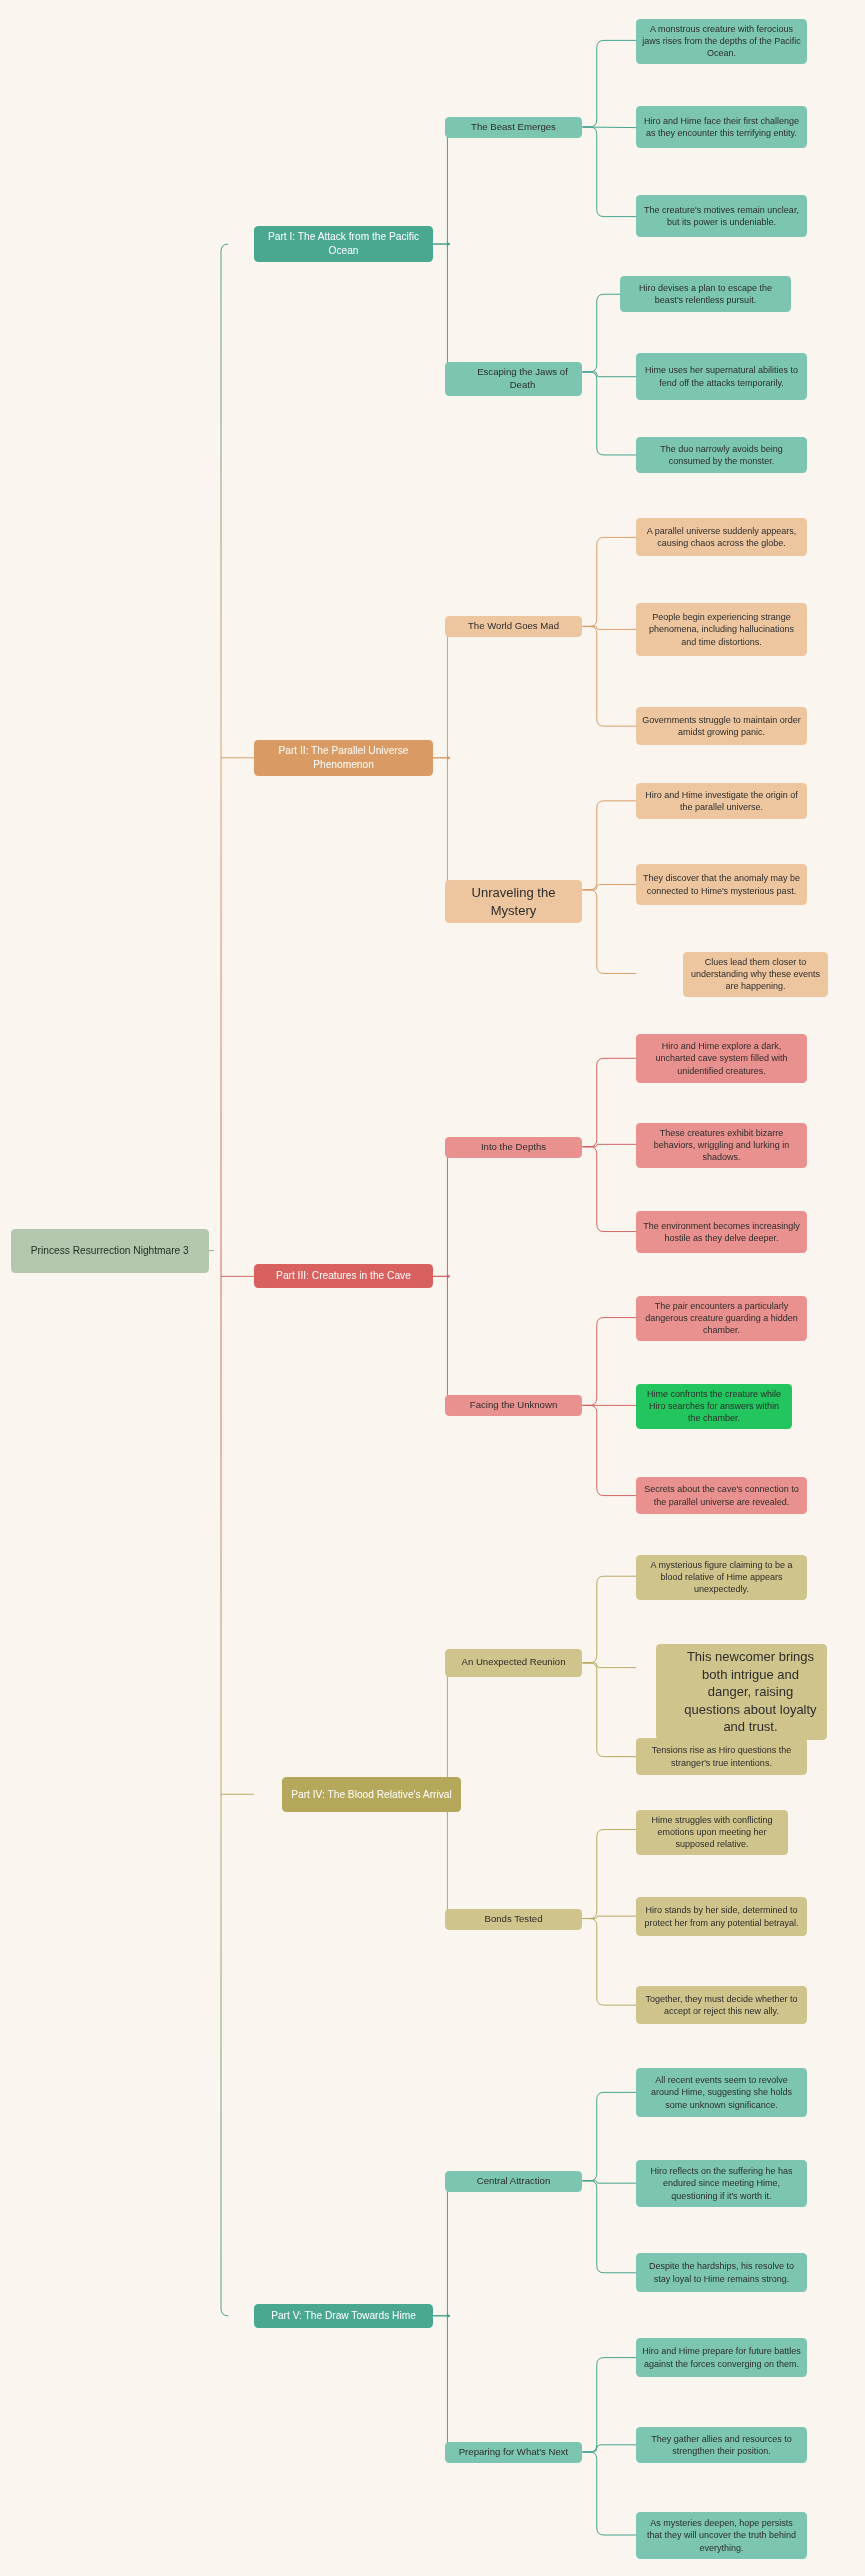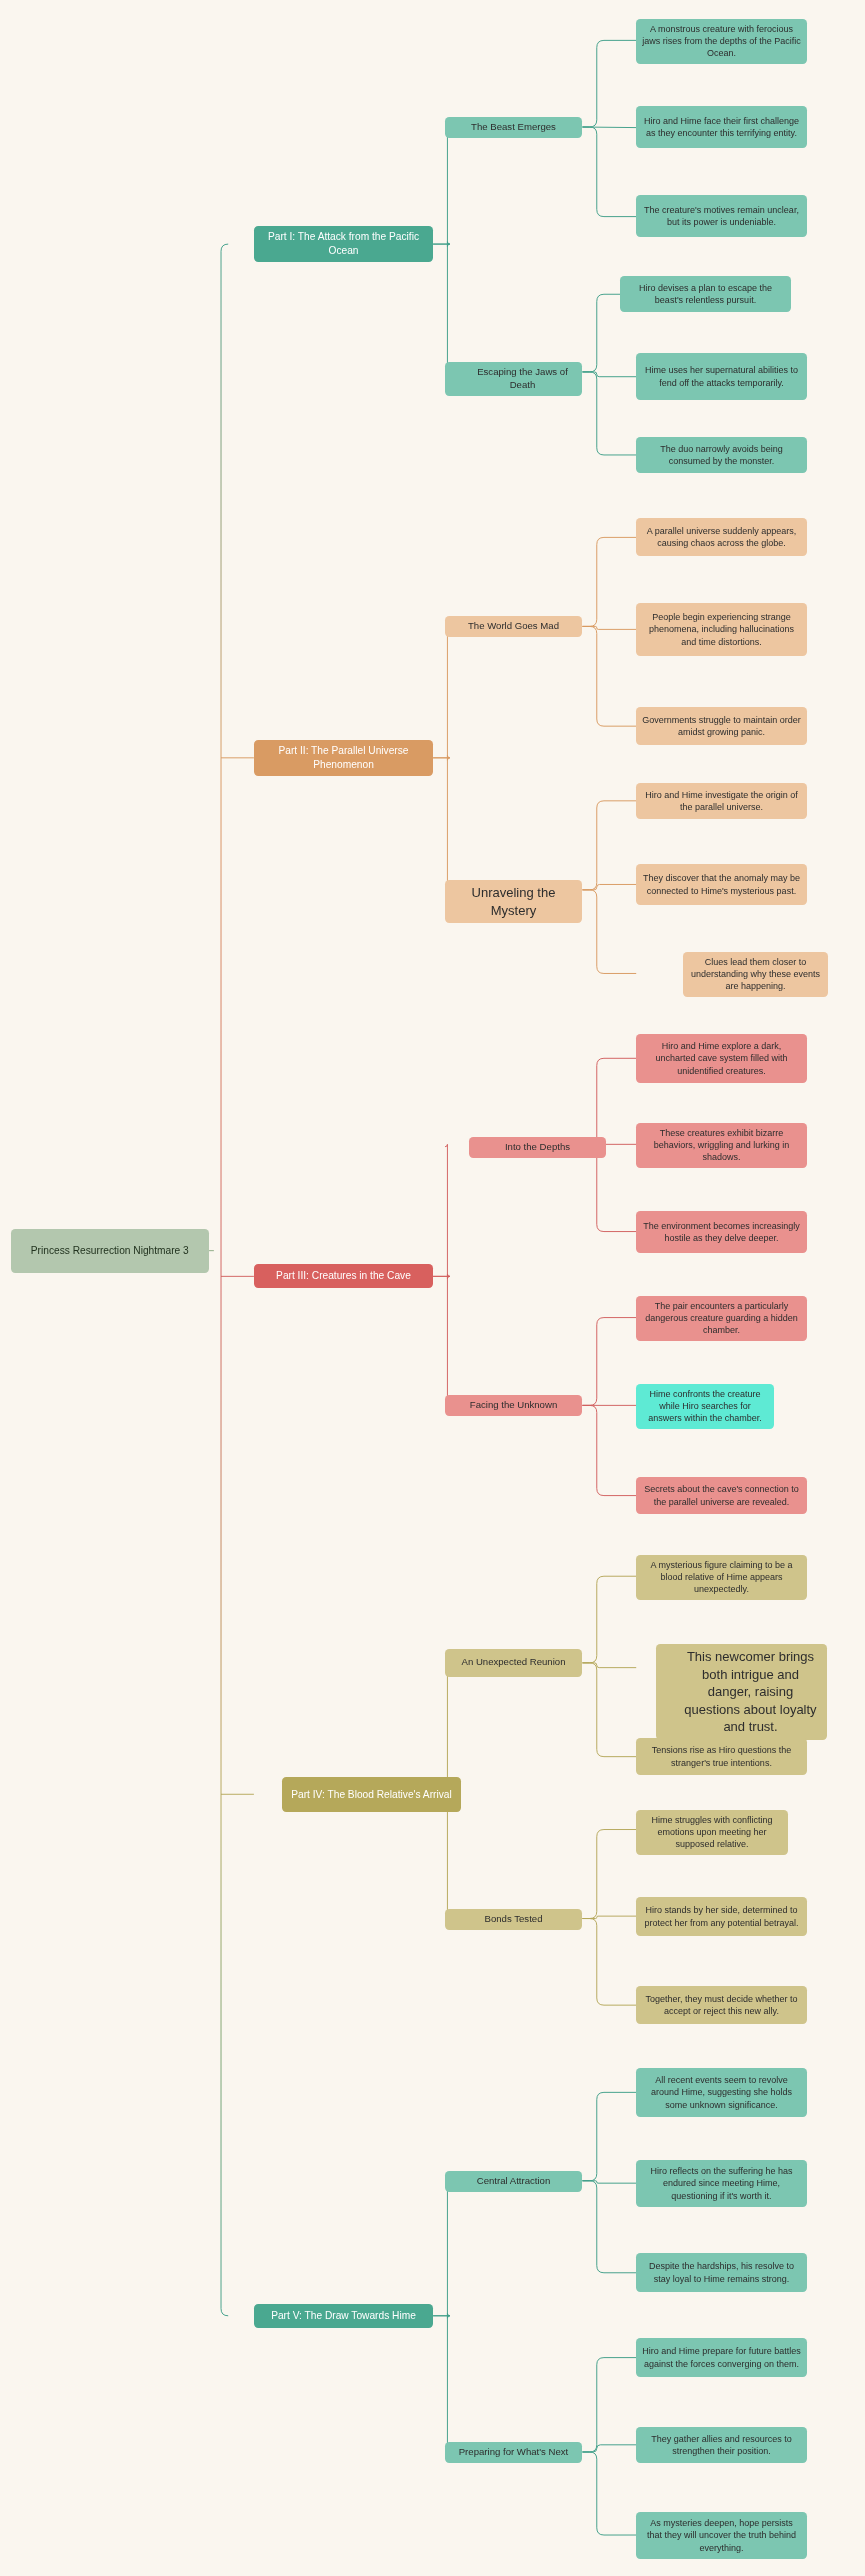--- a/index.html
+++ b/index.html
@@ -131,27 +131,27 @@
       <div class="node branch" style="left: 254px; top: 740px; width: 179px; min-height: 35px; background: rgb(217, 155, 99); color: rgb(255, 255, 255); font-size: 10.2px;">Part II: The Parallel Universe Phenomenon</div>
       <div class="node sub" style="left: 445px; top: 616px; width: 137px; min-height: 20.3px; background: rgb(237, 198, 160); color: rgb(45, 45, 45); font-size: 9.6px;">The World Goes Mad</div>
       <div class="node leaf" style="left: 636px; top: 518px; width: 171px; min-height: 38px; background: rgb(237, 198, 160); color: rgb(45, 45, 45); font-size: 9px;">A parallel universe suddenly appears, causing chaos across the globe.</div>
       <div class="node leaf" style="left: 636px; top: 603px; width: 171px; min-height: 53px; background: rgb(237, 198, 160); color: rgb(45, 45, 45); font-size: 9px;">People begin experiencing strange phenomena, including hallucinations and time distortions.</div>
       <div class="node leaf" style="left: 636px; top: 707px; width: 171px; min-height: 38px; background: rgb(237, 198, 160); color: rgb(45, 45, 45); font-size: 9px;">Governments struggle to maintain order amidst growing panic.</div>
       <div class="node sub" style="left: 445px; top: 880px; width: 137px; min-height: 20.3px; background: rgb(237, 198, 160); color: rgb(45, 45, 45); font-size: 13px;">Unraveling the Mystery</div>
       <div class="node leaf" style="left: 636px; top: 783px; width: 171px; min-height: 36px; background: rgb(237, 198, 160); color: rgb(45, 45, 45); font-size: 9px;">Hiro and Hime investigate the origin of the parallel universe.</div>
       <div class="node leaf" style="left: 636px; top: 864px; width: 171px; min-height: 41px; background: rgb(237, 198, 160); color: rgb(45, 45, 45); font-size: 9px;">They discover that the anomaly may be connected to Hime's mysterious past.</div>
       <div class="node leaf" style="left: 636px; top: 952px; width: 145px; min-height: 42px; background: rgb(237, 198, 160); color: rgb(45, 45, 45); font-size: 9px; margin-left: 47px;">Clues lead them closer to understanding why these events are happening.</div>
       <div class="node branch" style="left: 254px; top: 1264px; width: 179px; min-height: 24px; background: rgb(216, 96, 94); color: rgb(255, 255, 255); font-size: 10.2px;">Part III: Creatures in the Cave</div>
-      <div class="node sub" style="left: 445px; top: 1137px; width: 137px; min-height: 20.3px; background: rgb(233, 145, 142); color: rgb(45, 45, 45); font-size: 9.6px; margin-left: 24px;">Into the Depths</div>
+      <div class="node sub" style="left: 445px; top: 1137px; width: 137px; min-height: 20.3px; background: rgb(233, 145, 142); color: rgb(45, 45, 45); font-size: 9.6px;">Into the Depths</div>
       <div class="node leaf" style="left: 636px; top: 1034px; width: 171px; min-height: 49px; background: rgb(233, 145, 142); color: rgb(45, 45, 45); font-size: 9px;">Hiro and Hime explore a dark, uncharted cave system filled with unidentified creatures.</div>
       <div class="node leaf" style="left: 636px; top: 1123px; width: 171px; min-height: 42px; background: rgb(233, 145, 142); color: rgb(45, 45, 45); font-size: 9px;">These creatures exhibit bizarre behaviors, wriggling and lurking in shadows.</div>
       <div class="node leaf" style="left: 636px; top: 1211px; width: 171px; min-height: 42px; background: rgb(233, 145, 142); color: rgb(45, 45, 45); font-size: 9px;">The environment becomes increasingly hostile as they delve deeper.</div>
       <div class="node sub" style="left: 445px; top: 1395px; width: 137px; min-height: 20.3px; background: rgb(233, 145, 142); color: rgb(45, 45, 45); font-size: 9.6px;">Facing the Unknown</div>
       <div class="node leaf" style="left: 636px; top: 1296px; width: 171px; min-height: 43px; background: rgb(233, 145, 142); color: rgb(45, 45, 45); font-size: 9px;">The pair encounters a particularly dangerous creature guarding a hidden chamber.</div>
-      <div class="node leaf" style="left: 636px; top: 1384px; width: 138px; min-height: 43px; background: #5eead4; color: rgb(45, 45, 45); font-size: 9px;">Hime confronts the creature while Hiro searches for answers within the chamber.</div>
+      <div class="node leaf" style="left: 636px; top: 1384px; width: 156px; min-height: 43px; background: #22c55e; color: rgb(45, 45, 45); font-size: 9px;">Hime confronts the creature while Hiro searches for answers within the chamber.</div>
       <div class="node leaf" style="left: 636px; top: 1477px; width: 171px; min-height: 37px; background: rgb(233, 145, 142); color: rgb(45, 45, 45); font-size: 9px;">Secrets about the cave's connection to the parallel universe are revealed.</div>
       <div class="node branch" style="left: 254px; top: 1777px; width: 179px; min-height: 35px; background: rgb(181, 168, 90); color: rgb(255, 255, 255); font-size: 10.2px; margin-left: 28px;">Part IV: The Blood Relative's Arrival</div>
       <div class="node sub" style="left: 445px; top: 1649px; width: 137px; min-height: 27.5px; background: rgb(207, 196, 139); color: rgb(45, 45, 45); font-size: 9.6px;">An Unexpected Reunion</div>
       <div class="node leaf" style="left: 636px; top: 1555px; width: 171px; min-height: 43px; background: rgb(207, 196, 139); color: rgb(45, 45, 45); font-size: 9px;">A mysterious figure claiming to be a blood relative of Hime appears unexpectedly.</div>
       <div class="node leaf" style="left: 656px; top: 1644px; width: 171px; min-height: 47px; background: rgb(207, 196, 139); color: rgb(45, 45, 45); font-size: 13px; padding-left: 24px;">This newcomer brings both intrigue and danger, raising questions about loyalty and trust.</div>
       <div class="node leaf" style="left: 636px; top: 1738px; width: 171px; min-height: 37px; background: rgb(207, 196, 139); color: rgb(45, 45, 45); font-size: 9px;">Tensions rise as Hiro questions the stranger's true intentions.</div>
       <div class="node sub" style="left: 445px; top: 1909px; width: 137px; min-height: 20.3px; background: rgb(207, 196, 139); color: rgb(45, 45, 45); font-size: 9.6px;">Bonds Tested</div>
       <div class="node leaf" style="left: 636px; top: 1810px; width: 152px; min-height: 39px; background: rgb(207, 196, 139); color: rgb(45, 45, 45); font-size: 9px;">Hime struggles with conflicting emotions upon meeting her supposed relative.</div>
       <div class="node leaf" style="left: 636px; top: 1897px; width: 171px; min-height: 39px; background: rgb(207, 196, 139); color: rgb(45, 45, 45); font-size: 9px;">Hiro stands by her side, determined to protect her from any potential betrayal.</div>
       <div class="node leaf" style="left: 636px; top: 1986px; width: 171px; min-height: 38px; background: rgb(207, 196, 139); color: rgb(45, 45, 45); font-size: 9px;">Together, they must decide whether to accept or reject this new ally.</div>

